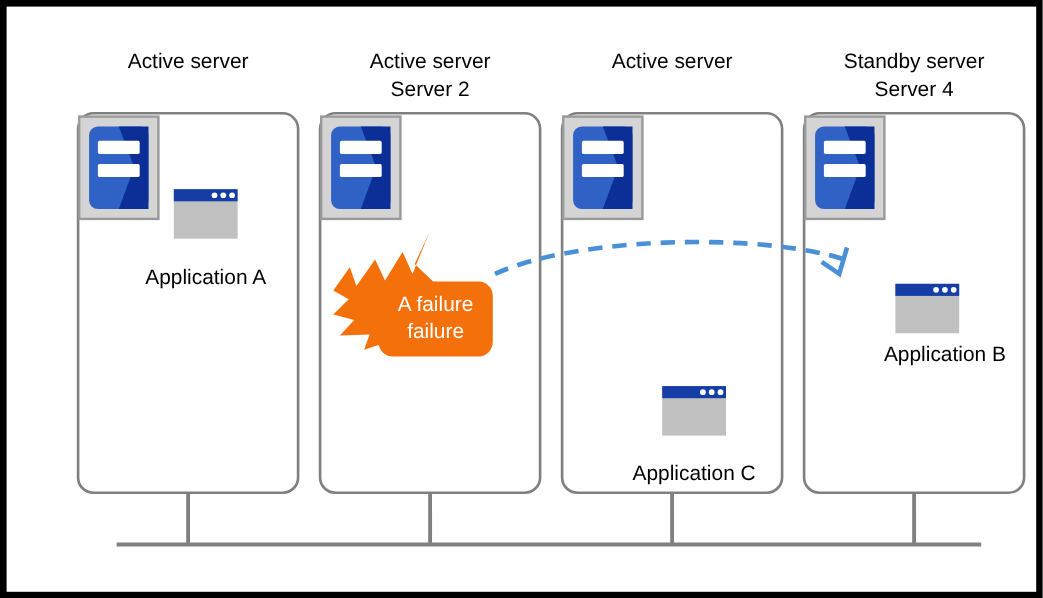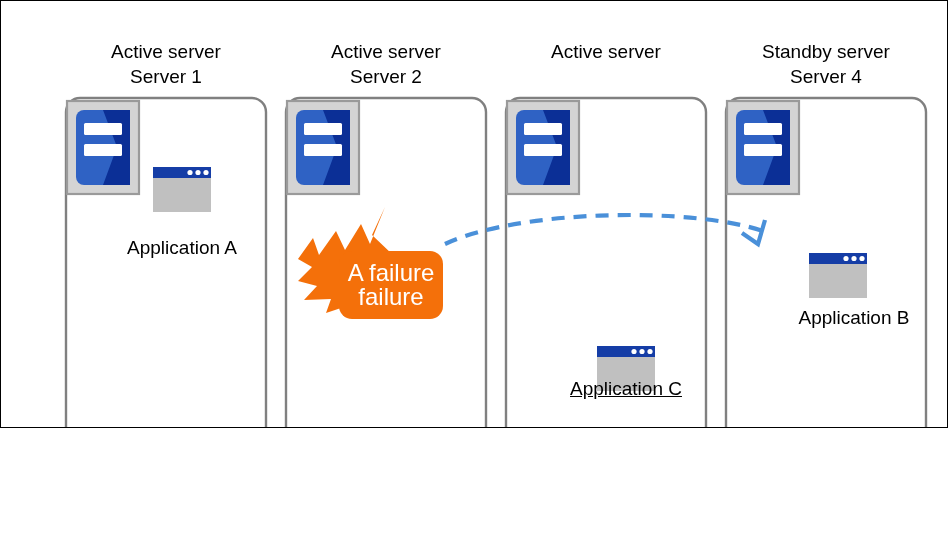--- a/index.html
+++ b/index.html
@@ -6,23 +6,23 @@
     margin: 0;
     padding: 0;
     background: #ffffff;
   }
   body {
     font-family: "Liberation Sans", sans-serif;
   }
   #canvas {
     position: relative;
     width: 948px;
-    height: 428px;
+    height: 544px;
     background: #ffffff;
-    border: 1px solid #000000;
+    border: 6px solid #000000;
     box-sizing: border-box;
     overflow: hidden;
   }
   .svg-layer {
     position: absolute;
     left: 0;
     top: 0;
     width: 948px;
     height: 544px;
   }
@@ -40,21 +40,21 @@
     text-align: center;
     font-size: 19px;
     line-height: 22px;
     color: #000000;
     white-space: nowrap;
     width: 220px;
   }
   .failure-text {
     position: absolute;
     text-align: center;
-    font-size: 24px;
+    font-size: 19px;
     line-height: 24px;
     color: #ffffff;
     white-space: nowrap;
     width: 110px;
   }
 </style>
 </head>
 <body>
 
 <div id="canvas">
@@ -160,40 +160,39 @@
 
     <g>
       <path d="M 444 243 C 520 208, 690 206, 762 230" fill="none" stroke="#4a90d9" stroke-width="4.2" stroke-dasharray="13 9" stroke-linecap="butt"></path>
       <path d="M 741 232 L 757 243 L 764 219" fill="none" stroke="#4a90d9" stroke-width="4.2" stroke-linecap="butt" stroke-linejoin="miter"></path>
     </g>
 
   </svg>
 
   <div class="col-title" style="left:55px; top:38px;">
     <div>Active server</div>
-    <div>Server 1</div>
   </div>
 
   <div class="col-title" style="left:275px; top:38px;">
     <div>Active server</div>
     <div>Server 2</div>
   </div>
 
   <div class="col-title" style="left:495px; top:38px;">
     <div>Active server</div>
   </div>
 
   <div class="col-title" style="left:715px; top:38px;">
     <div>Standby server</div>
     <div>Server 4</div>
   </div>
 
   <div class="app-label" style="left:71px; top:236px;">Application A</div>
 
-  <div class="app-label" style="left:515px; top:377px;text-decoration:underline;">Application  C</div>
+  <div class="app-label" style="left:515px; top:414px;">Application  C</div>
 
   <div class="app-label" style="left:727px; top:306px;padding-left:16px;">Application  B</div>
 
   <div class="failure-text" style="left:335px; top:260px;">
     <div>A failure</div>
     <div>failure</div>
   </div>
 
 </div>
 

